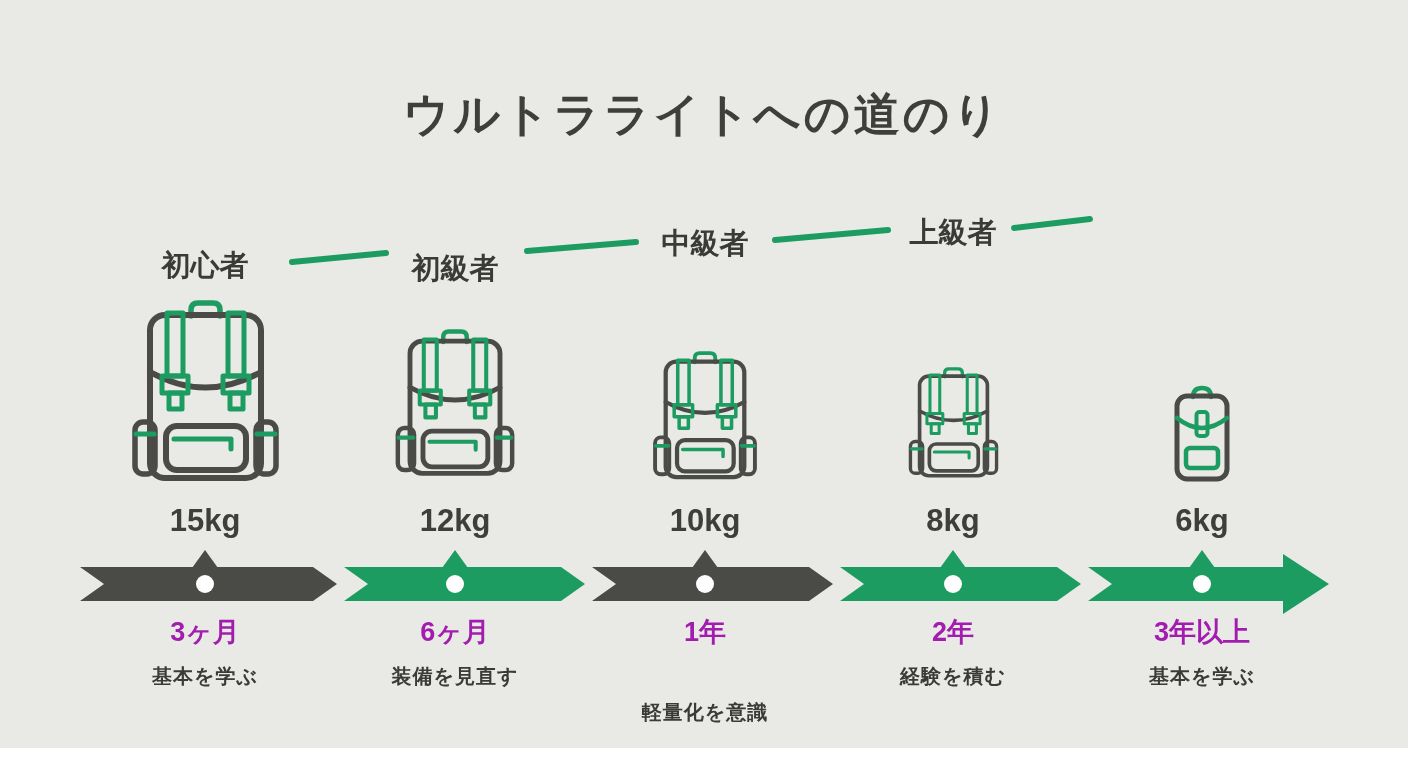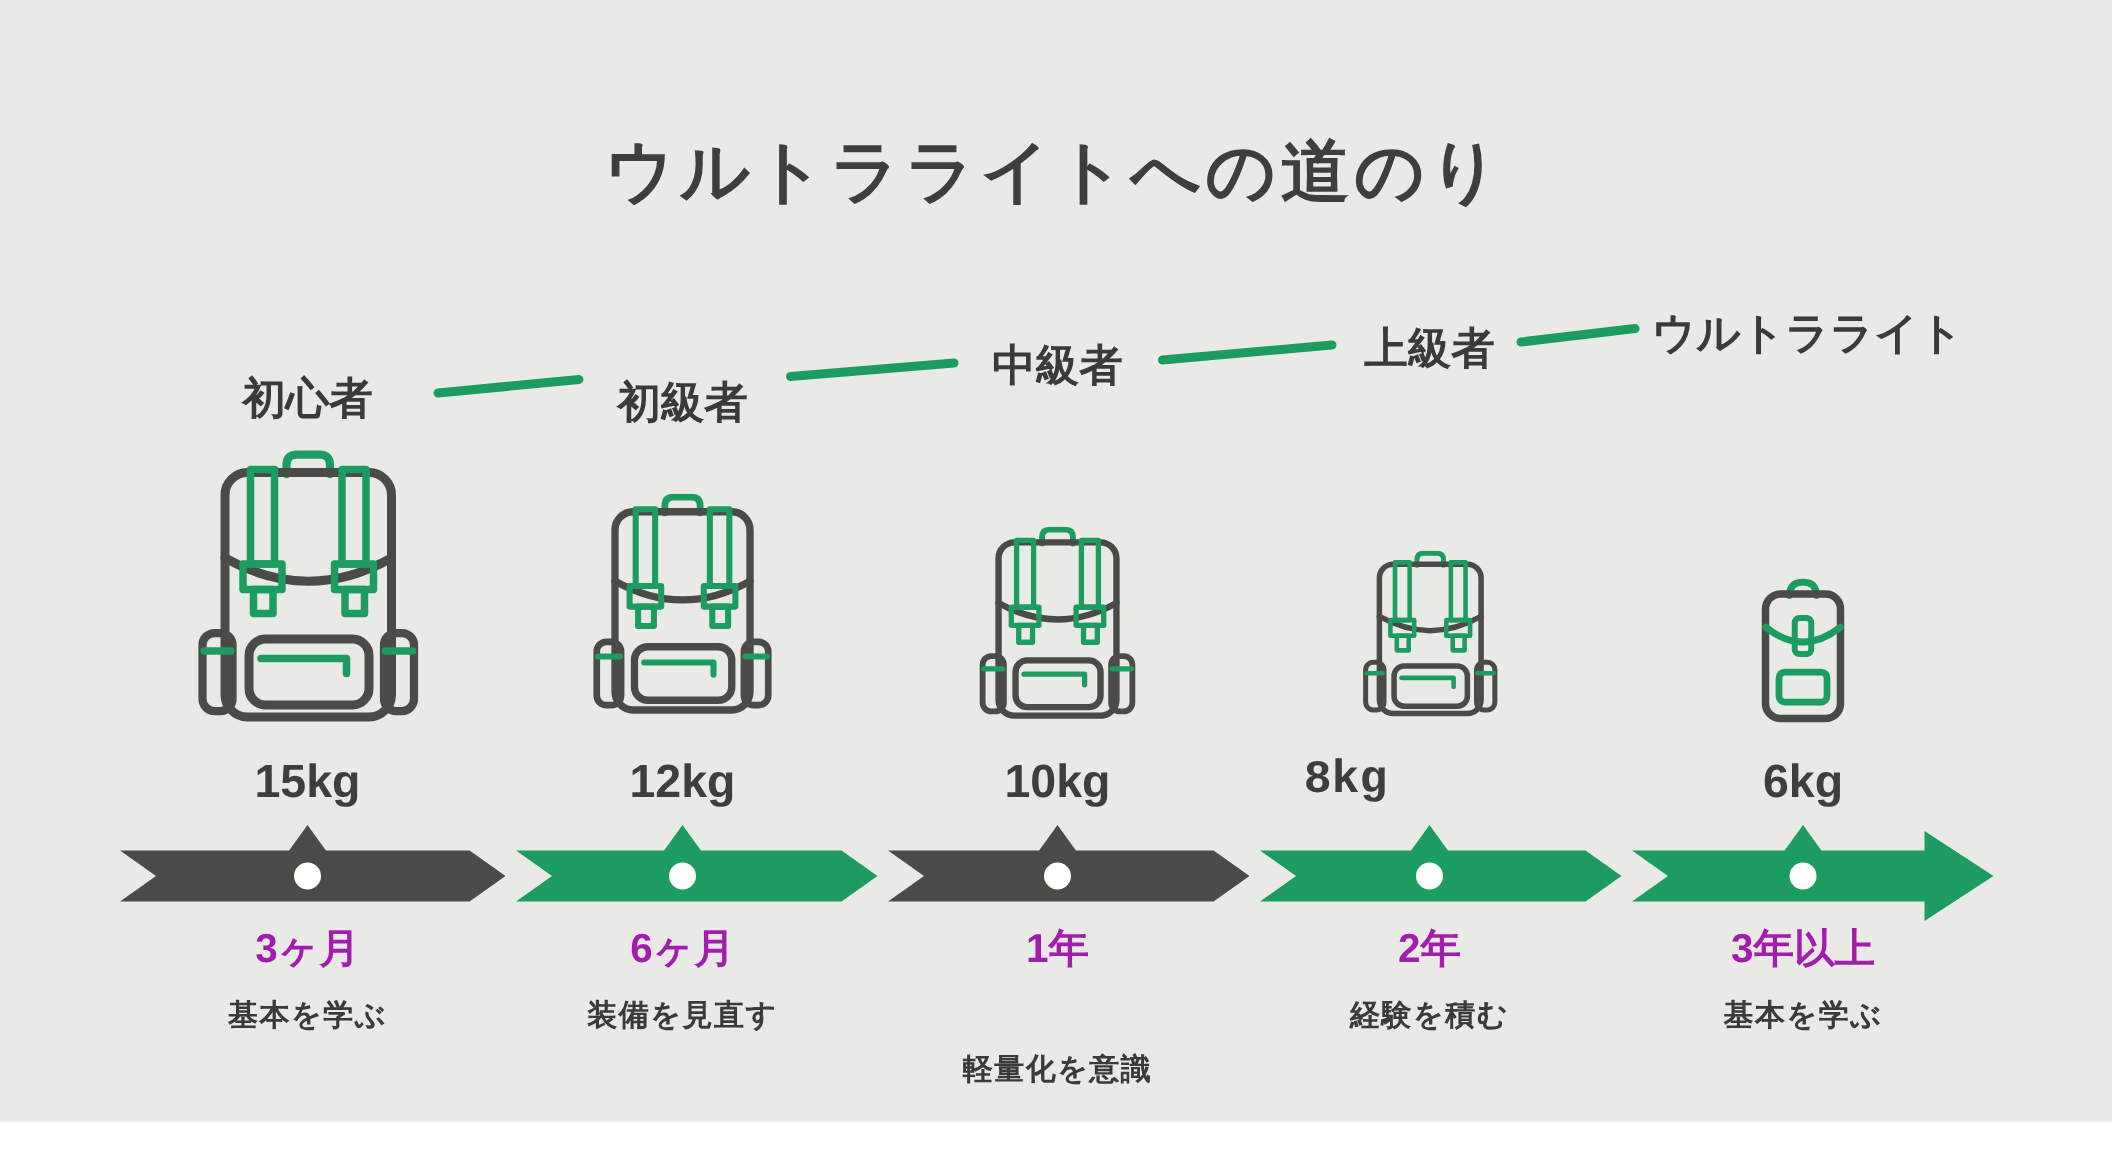--- a/index.html
+++ b/index.html
@@ -95,42 +95,41 @@
     <circle cx="455" cy="584" r="9" fill="#ffffff"></circle>
     <circle cx="705" cy="584" r="9" fill="#ffffff"></circle>
     <circle cx="953" cy="584" r="9" fill="#ffffff"></circle>
     <circle cx="1202" cy="584" r="9" fill="#ffffff"></circle>
   </svg>
 
   <div class="stage-name" style="left:205px; top:266px;">初心者</div>
   <div class="stage-name" style="left:455px; top:269px;">初級者</div>
   <div class="stage-name" style="left:705px; top:244px;">中級者</div>
   <div class="stage-name" style="left:953px; top:233px;">上級者</div>
-  <div class="stage-name" style="left:1205px; top:223px;">ウルトラライト</div>
 
   <svg class="backpack" style="left:128px; top:300px;" width="155" height="185">
       <use href="#bp-large"></use>
     </svg>
   <svg class="backpack" style="left:392px; top:329px;" width="126" height="150">
       <use href="#bp-large"></use>
     </svg>
   <svg class="backpack" style="left:650px; top:351px;" width="110" height="131">
       <use href="#bp-large"></use>
     </svg>
   <svg class="backpack" style="left:906px; top:367px;" width="95" height="113">
       <use href="#bp-large"></use>
     </svg>
   <svg class="backpack" style="left:1167px; top:385px;" width="70" height="98">
       <use href="#bp-small"></use>
     </svg>
 
   <div class="weight" style="left:205px;text-align:center;">15kg</div>
   <div class="weight" style="left:455px;">12kg</div>
   <div class="weight" style="left:705px;">10kg</div>
-  <div class="weight" style="left:897px;font-family:Liberation Mono, monospace;">8kg</div>
+  <div class="weight" style="left:953px;">8kg</div>
   <div class="weight" style="left:1202px;">6kg</div>
 
   <div class="time" style="left:205px;">3ヶ月</div>
   <div class="time" style="left:455px;">6ヶ月</div>
   <div class="time" style="left:705px;">1年</div>
   <div class="time" style="left:953px;">2年</div>
   <div class="time" style="left:1202px;">3年以上</div>
 
   <div class="note" style="left:205px;">基本を学ぶ</div>
   <div class="note" style="left:455px;">装備を見直す</div>

